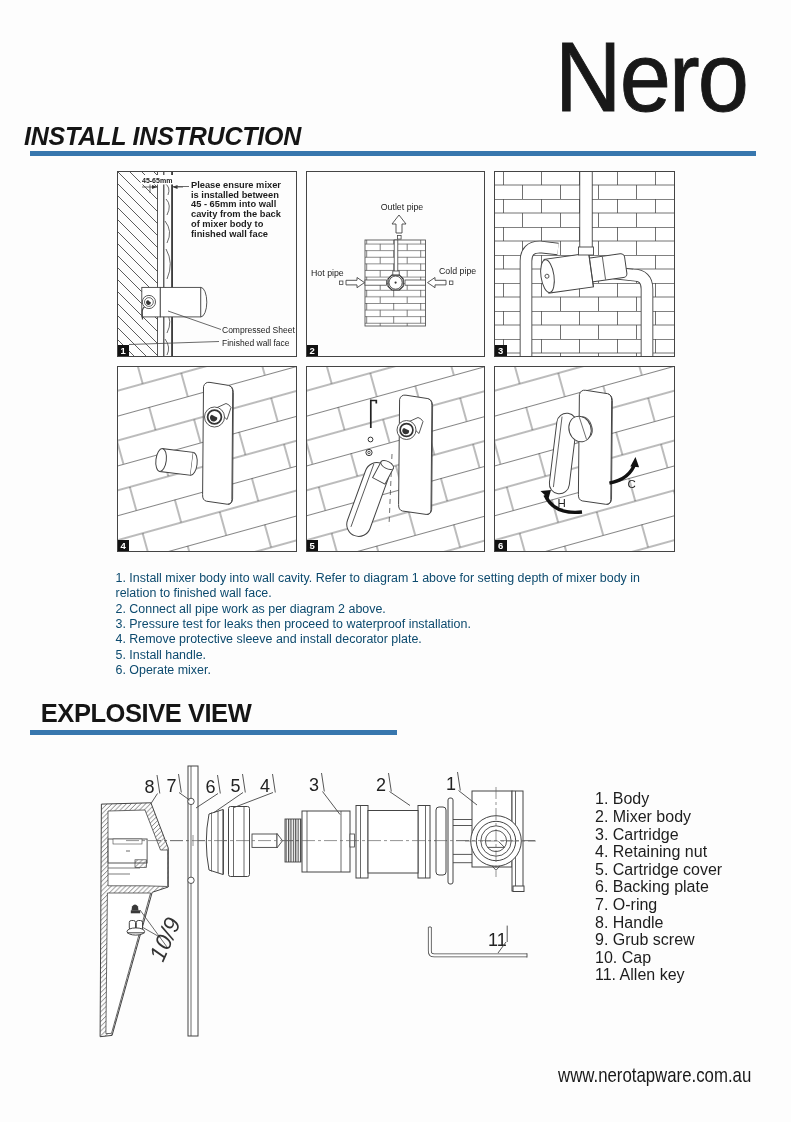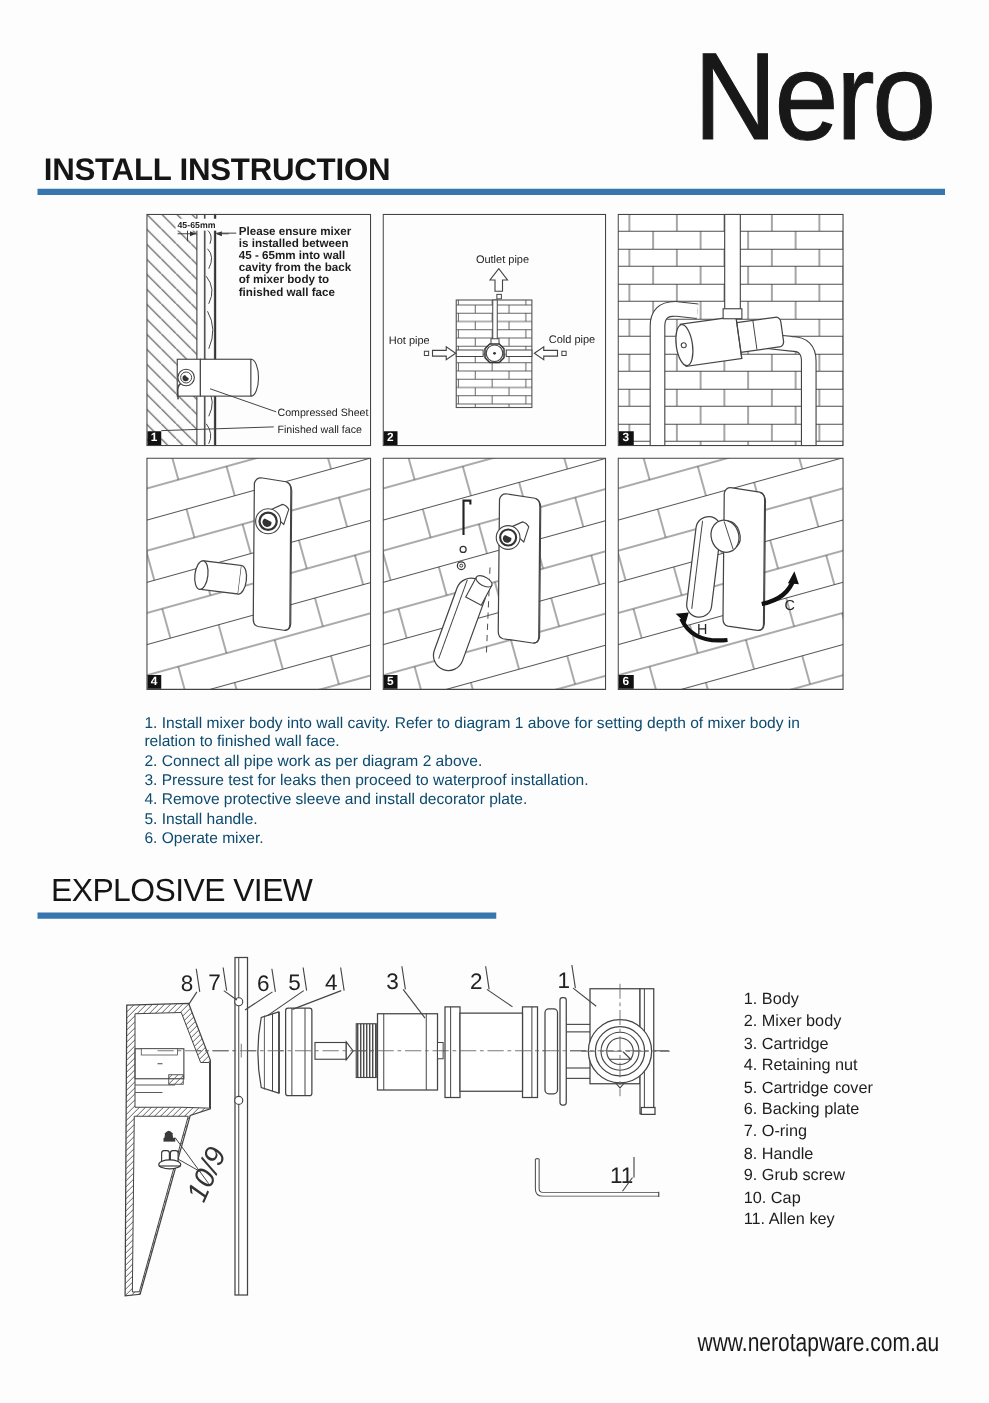--- a/index.html
+++ b/index.html
@@ -6,21 +6,21 @@
   body{width:791px;height:1122px;background:#fdfdfd;font-family:"Liberation Sans",sans-serif;position:relative;overflow:hidden;color:#1c1c1c;}
   .abs{position:absolute;}
   svg{display:block;}
   .badge{position:absolute;width:11.5px;height:11.5px;background:#111;color:#fff;font-size:9.5px;font-weight:bold;text-align:center;line-height:11.5px;}
 </style>
 </head>
 <body>
 
 <div class="abs" id="logo" style="left:555px;top:26.8px;font-size:99px;font-weight:400;color:#181818;letter-spacing:-2px;-webkit-text-stroke:0.9px #181818;transform:scaleX(0.93);transform-origin:left top;line-height:99px;">Nero</div>
 
-<div class="abs" style="left:35px;top:121.5px;font-size:25px;font-weight:bold;color:#151515;letter-spacing:-0.2px;">INSTALL INSTRUCTION</div>
+<div class="abs" style="left:24px;top:121.5px;font-size:25px;font-weight:bold;color:#151515;letter-spacing:-0.2px;font-style:italic;">INSTALL INSTRUCTION</div>
 
 <div class="abs" style="left:30px;top:151px;width:726px;height:4.5px;background:#3877ae;"></div>
 
 <svg class="abs" style="left:117px;top:171px;" width="180" height="186" viewBox="0 0 180 186" id="d1">
   <defs>
     <pattern id="hatch1" width="12" height="12" patternUnits="userSpaceOnUse">
       <line x1="-1" y1="-1" x2="13" y2="13" stroke="#4a4a4a" stroke-width="0.9"></line>
     </pattern>
   </defs>
 
@@ -285,21 +285,21 @@
 <div class="abs" style="left:115.5px;top:570.6px;font-size:12.45px;line-height:15.45px;color:#0c4a6e;width:560px;">
 1. Install mixer body into wall cavity. Refer to diagram 1 above for setting depth of mixer body in<br>
 relation to finished wall face.<br>
 2. Connect all pipe work as per diagram 2 above.<br>
 3. Pressure test for leaks then proceed to waterproof installation.<br>
 4. Remove protective sleeve and install decorator plate.<br>
 5. Install handle.<br>
 6. Operate mixer.
 </div>
 
-<div class="abs" style="left:40.8px;top:699px;font-size:25.5px;font-weight:normal;color:#151515;letter-spacing:-0.45px;">EXPLOSIVE VIEW</div>
+<div class="abs" style="left:40.8px;top:699px;font-size:25.5px;font-weight:bold;color:#151515;letter-spacing:-0.45px;">EXPLOSIVE VIEW</div>
 
 <div class="abs" style="left:30px;top:730px;width:367px;height:5px;background:#3877ae;"></div>
 
 <svg class="abs" style="left:60px;top:755px;" width="560" height="310" viewBox="0 0 560 310" id="ex">
   <defs>
     <pattern id="hatchx" width="4.8" height="4.8" patternUnits="userSpaceOnUse">
       <line x1="-1" y1="5.8" x2="5.8" y2="-1" stroke="#555" stroke-width="0.75"></line>
     </pattern>
     <pattern id="spline" width="2.4" height="4" patternUnits="userSpaceOnUse">
       <line x1="0.6" y1="0" x2="0.6" y2="4" stroke="#333" stroke-width="1"></line>
@@ -432,21 +432,21 @@
     <line x1="158" y1="38.5" x2="136" y2="53"></line>
     <line x1="183" y1="37.5" x2="154" y2="57.5"></line>
     <line x1="213" y1="37.5" x2="174" y2="52.5"></line>
     <line x1="262.5" y1="36.5" x2="280" y2="59.5"></line>
     <line x1="329.5" y1="36.5" x2="350" y2="50.5"></line>
     <line x1="398.5" y1="35.5" x2="417" y2="50"></line>
     <line x1="446" y1="187" x2="438" y2="198"></line>
   </g>
 </svg>
 
-<div class="abs" style="left:595px;top:790.4px;font-size:13px;line-height:17.6px;color:#1d1d1d;">
+<div class="abs" style="left:595px;top:790.4px;font-size:16px;line-height:17.6px;color:#1d1d1d;">
 1. Body<br>
 2. Mixer body<br>
 3. Cartridge<br>
 4. Retaining nut<br>
 5. Cartridge cover<br>
 6. Backing plate<br>
 7. O-ring<br>
 8. Handle<br>
 9. Grub screw<br>
 10. Cap<br>

